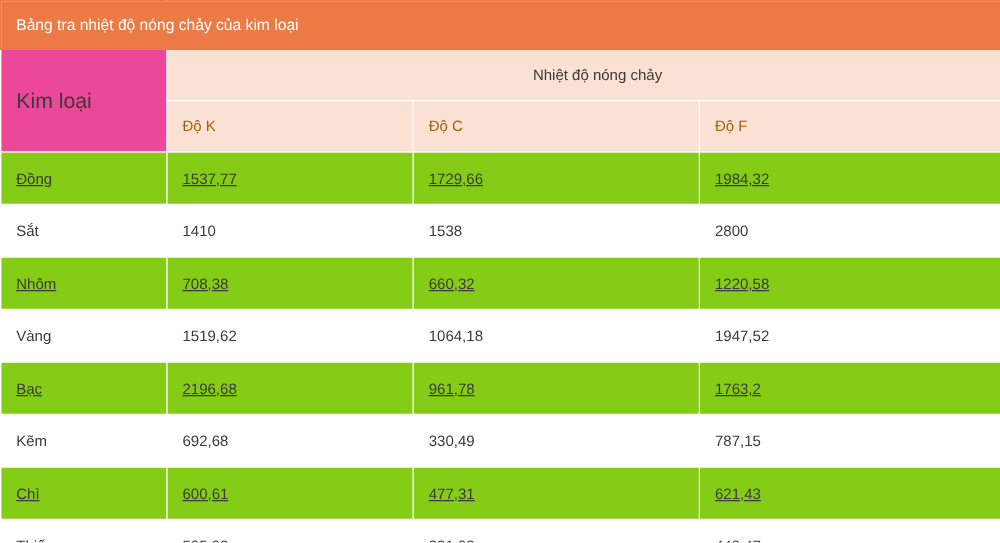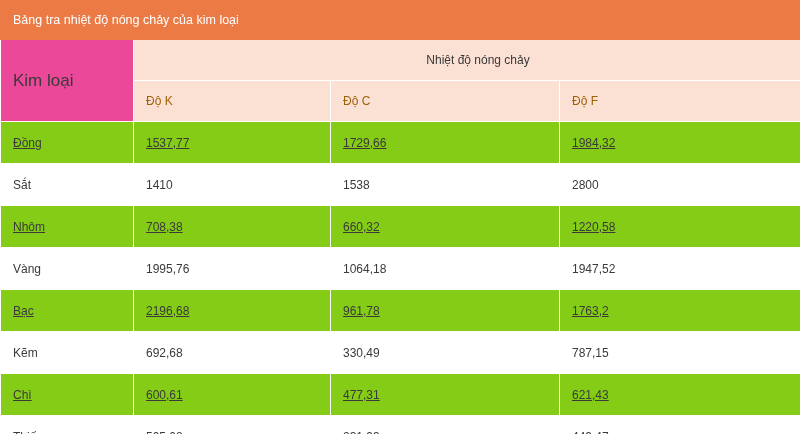--- a/index.html
+++ b/index.html
@@ -118,21 +118,21 @@
         <td>2800</td>
       </tr>
       <tr class="data-row row-odd">
         <td class="metal">Nhôm</td>
         <td>708,38</td>
         <td>660,32</td>
         <td>1220,58</td>
       </tr>
       <tr class="data-row row-even">
         <td class="metal">Vàng</td>
-        <td>1995,76</td>
+        <td>1519,62</td>
         <td>1064,18</td>
         <td>1947,52</td>
       </tr>
       <tr class="data-row row-odd">
         <td class="metal">Bạc</td>
         <td>2196,68</td>
         <td>961,78</td>
         <td>1763,2</td>
       </tr>
       <tr class="data-row row-even">

